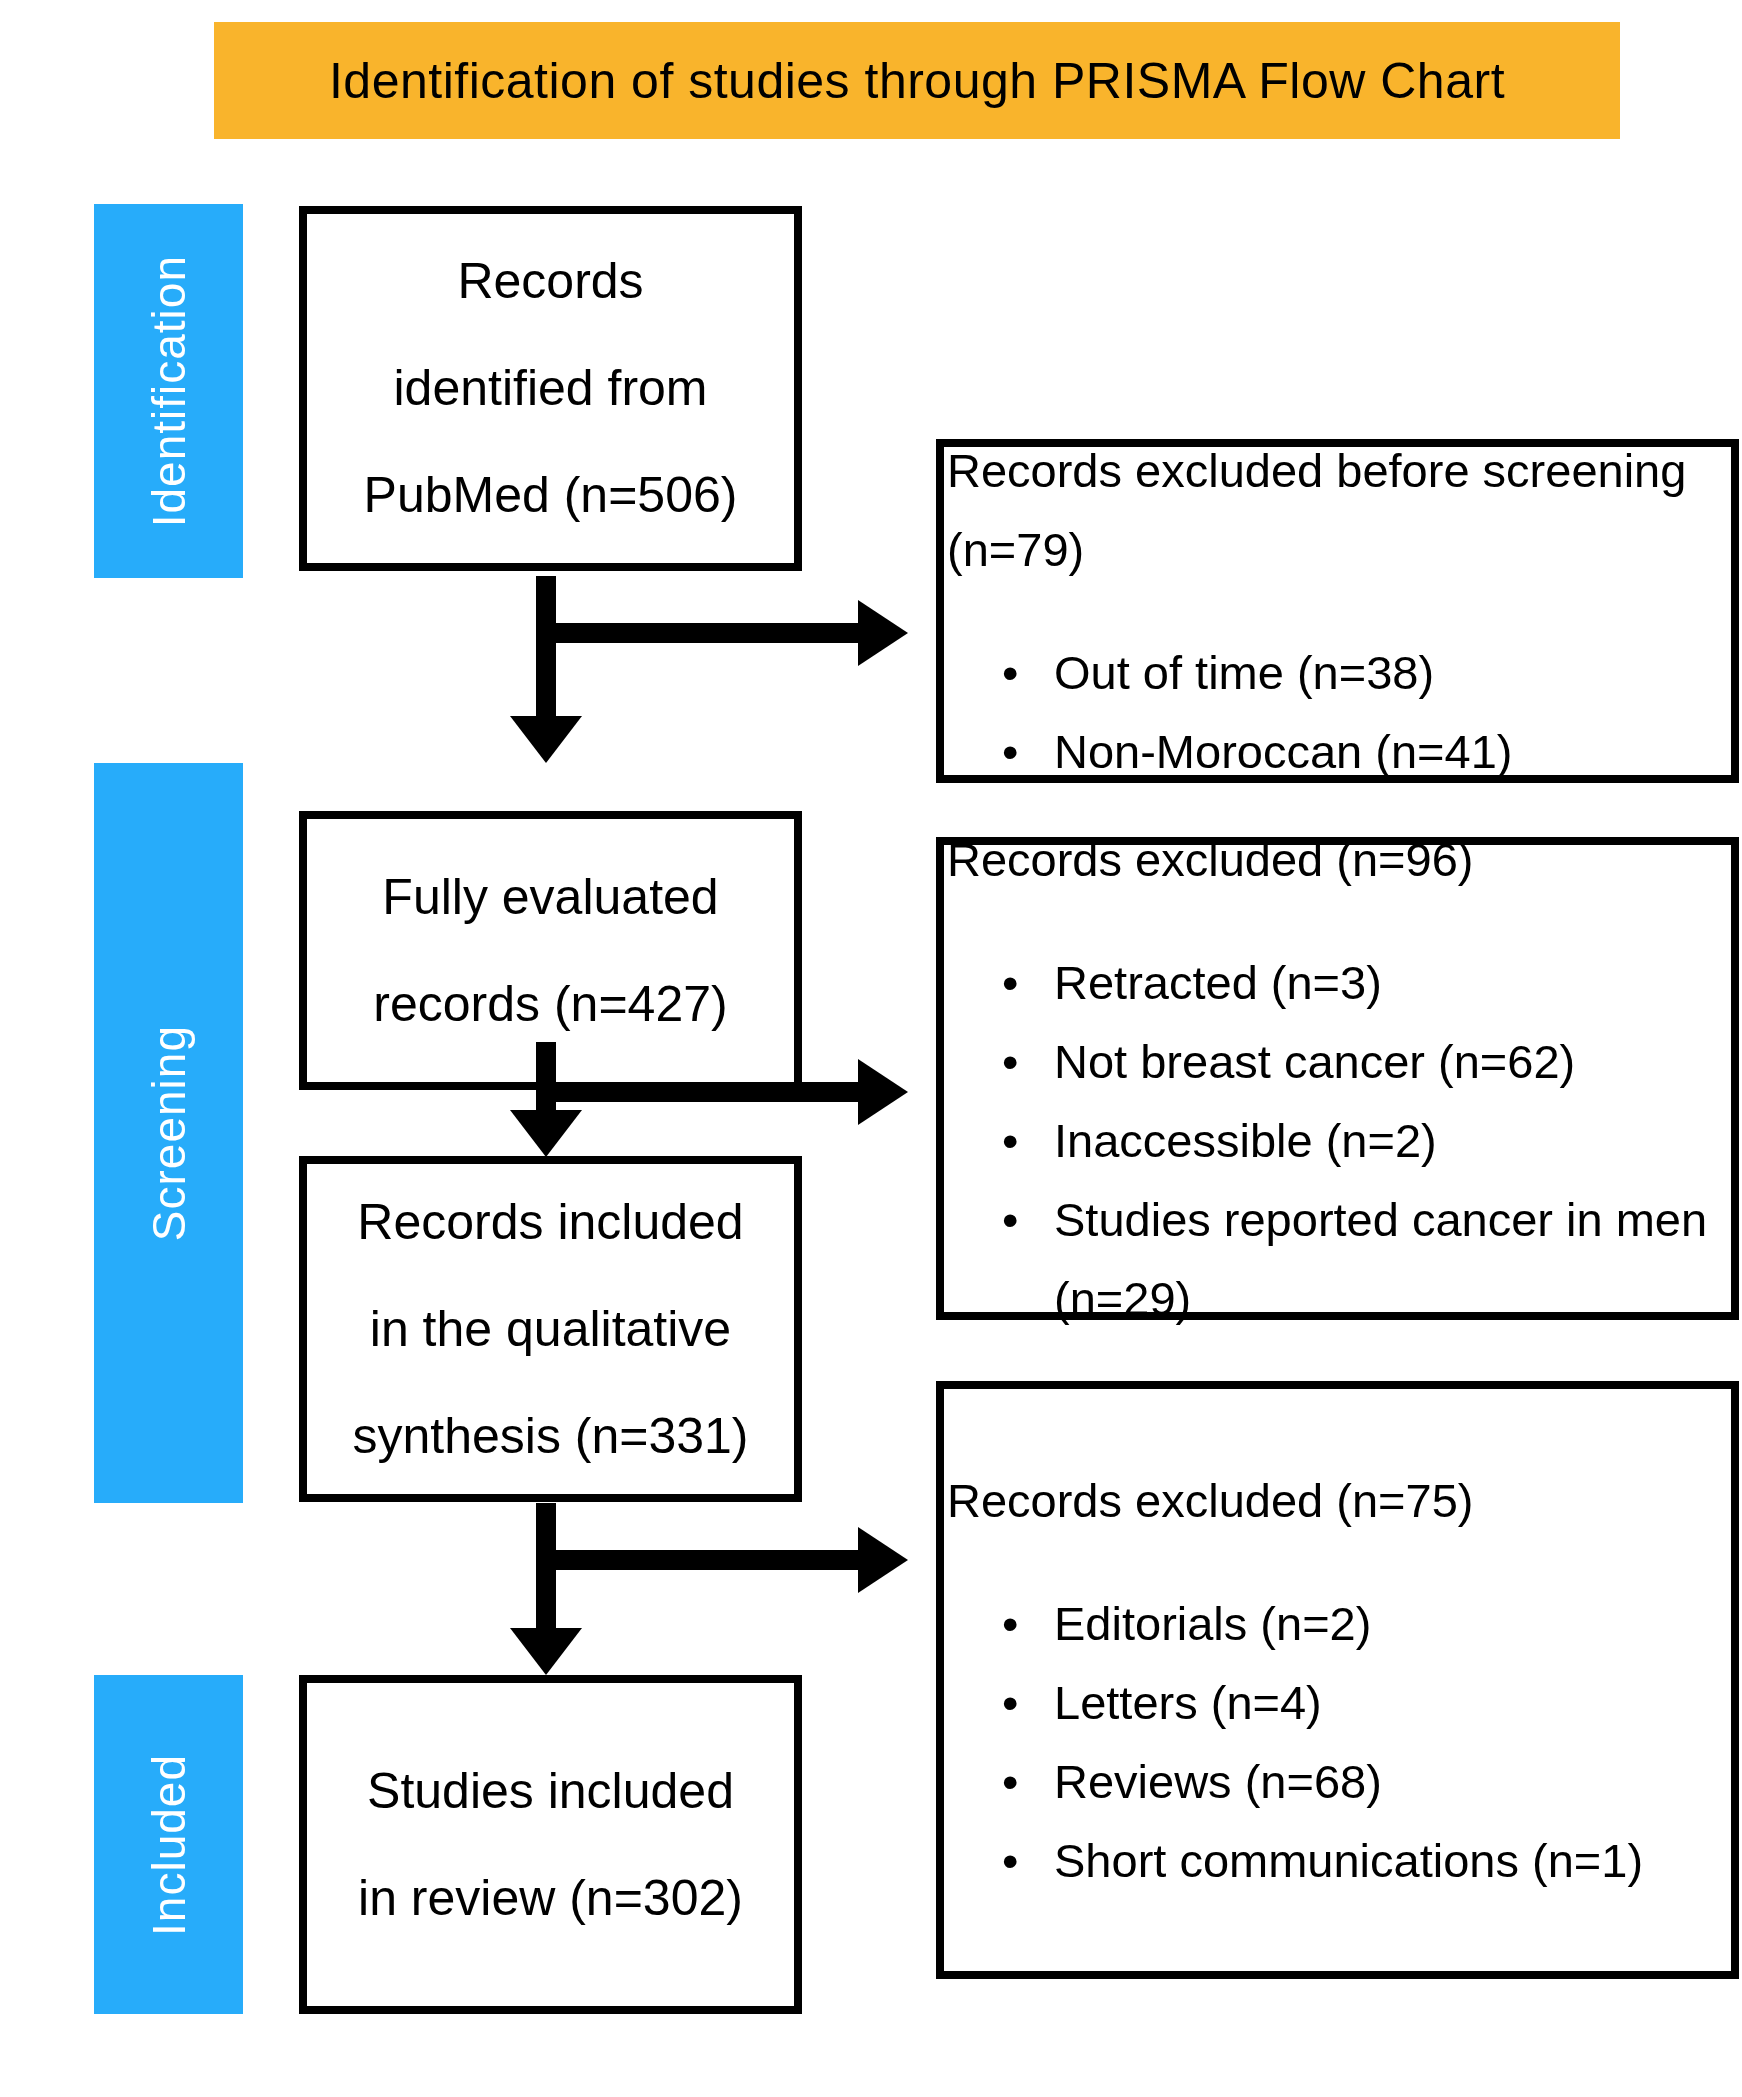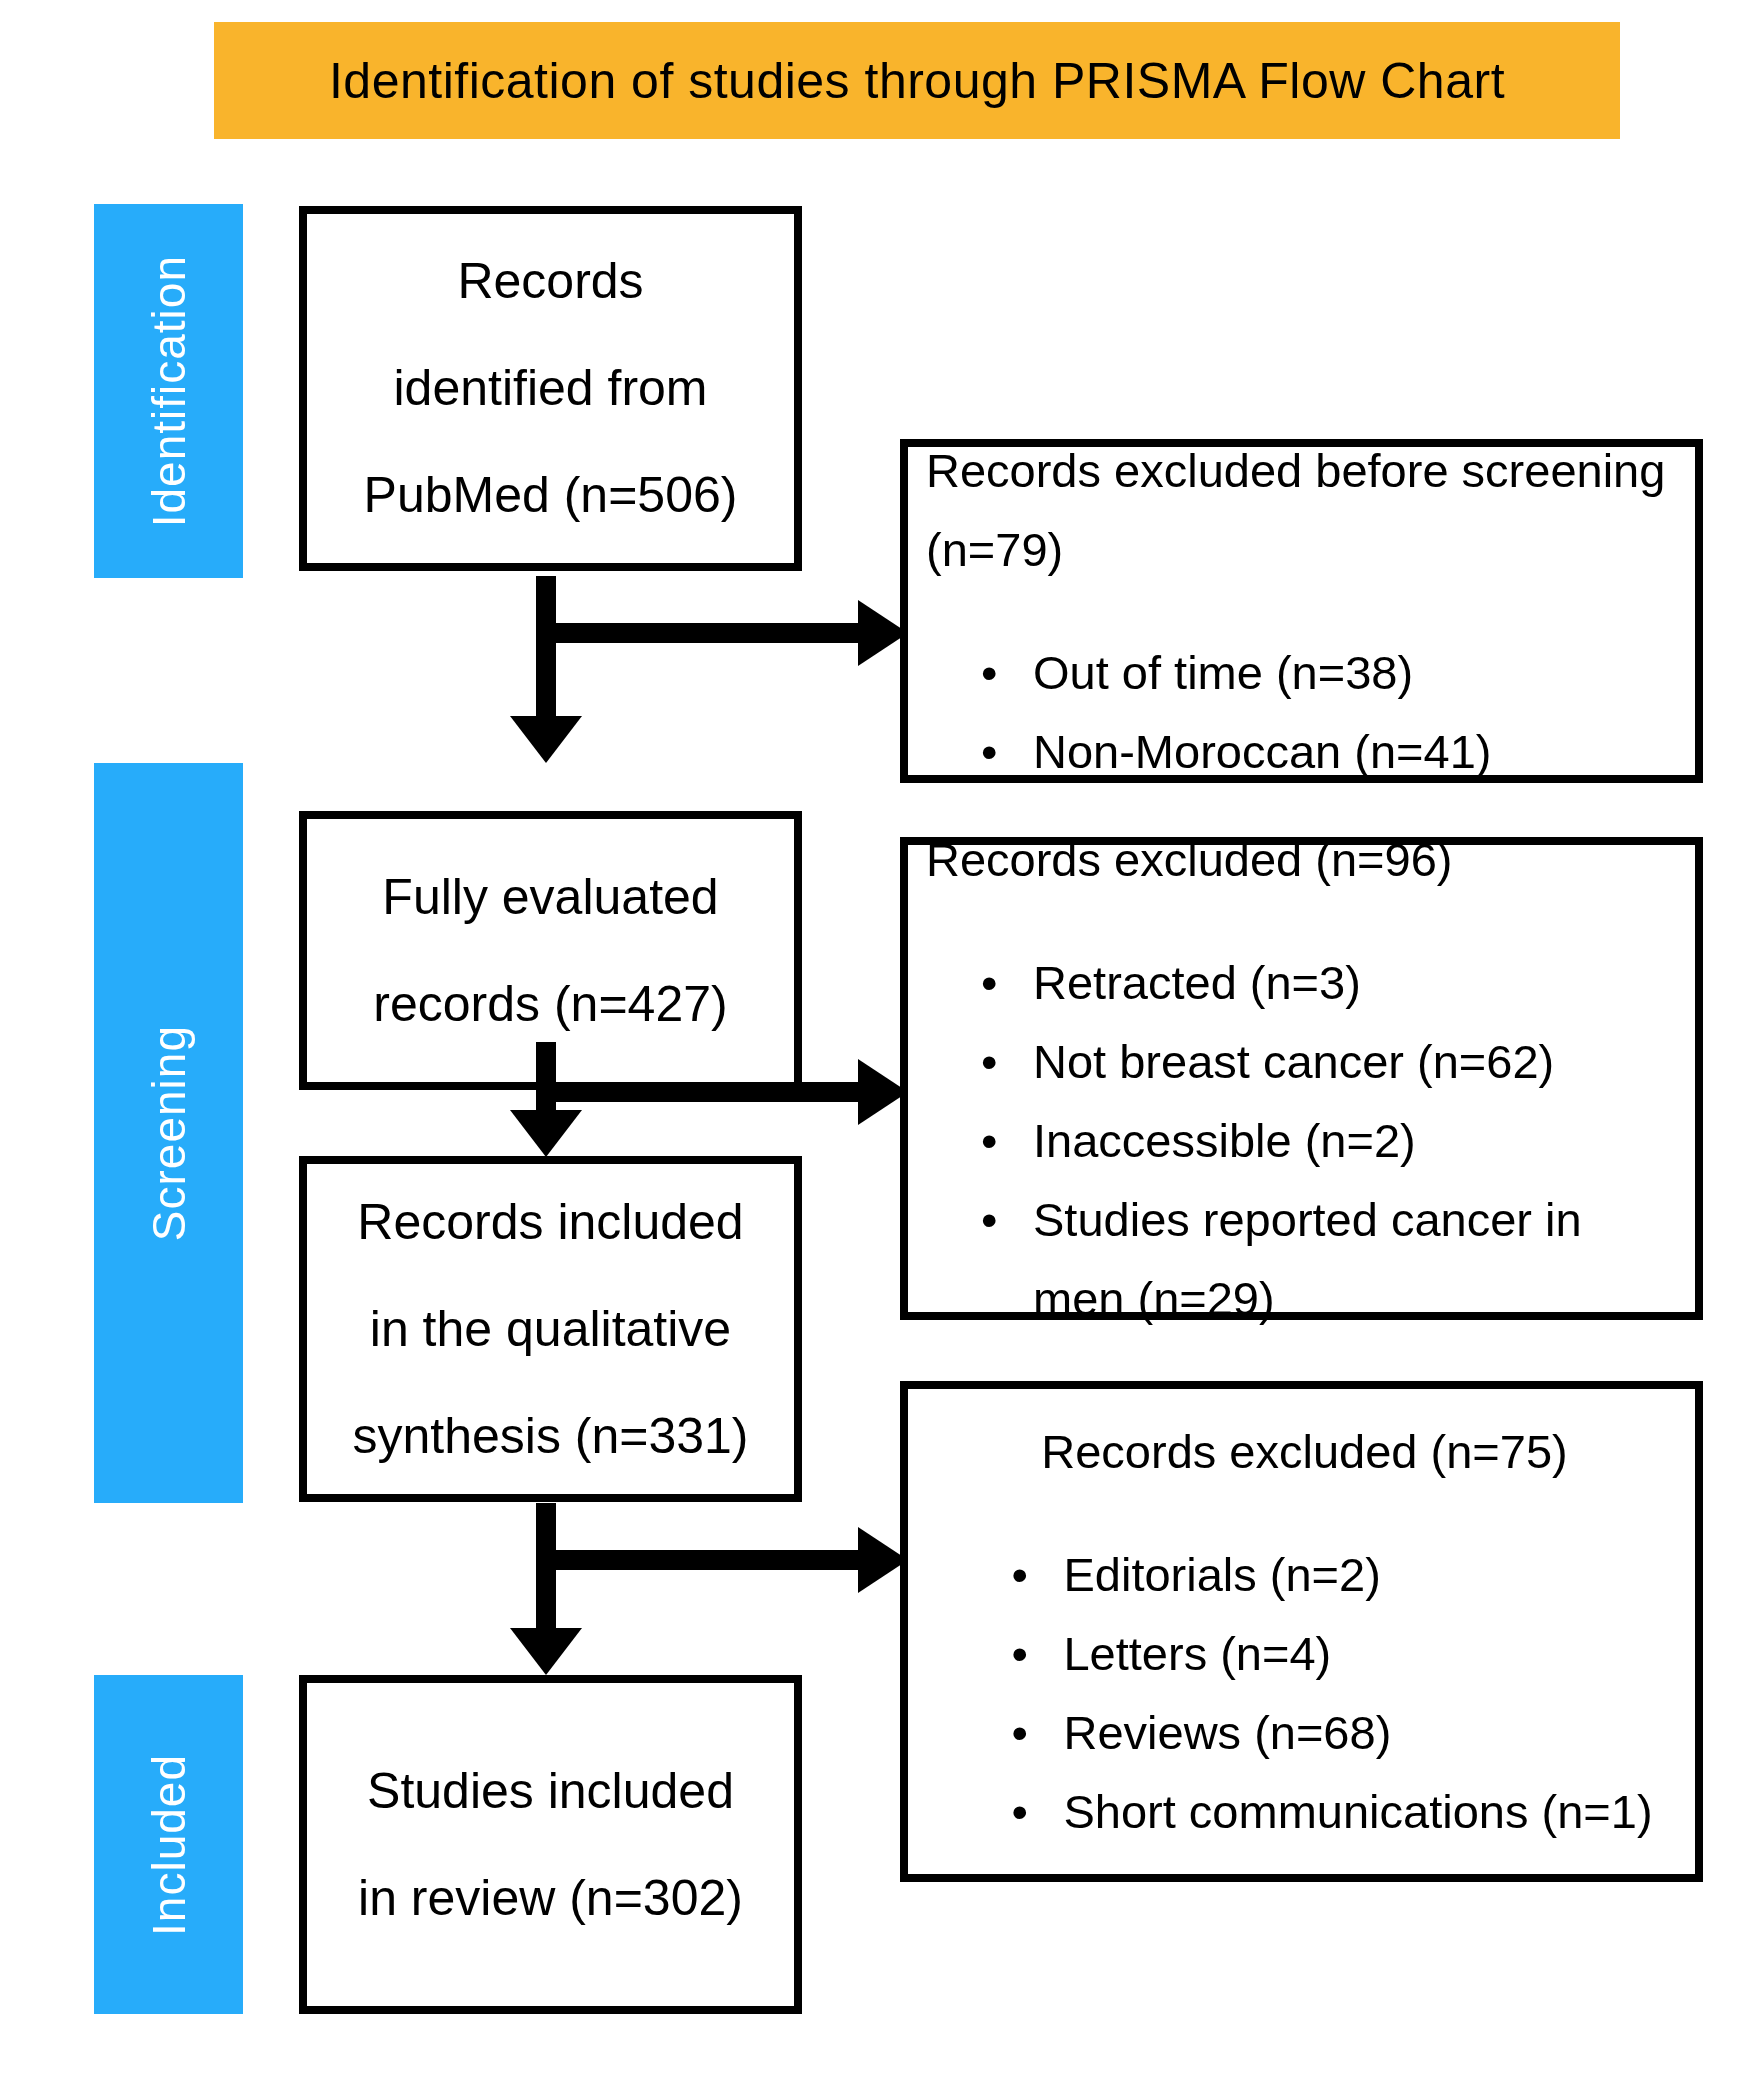--- a/index.html
+++ b/index.html
@@ -76,34 +76,34 @@
     white-space: nowrap;
   }
   #box-1 { top: 206px;  height: 365px; }
   #box-2 { top: 763px; height: 279px; margin-top: 48px; }
   #box-3 { top: 1156px; height: 346px; }
   #box-4 { top: 1675px; height: 339px; }
 
   
   .excl-box {
     position: absolute;
-    left: 900px;
+    left: 936px;
     width: 803px;
     border: 8px solid #000000;
     background: #ffffff;
     box-sizing: border-box;
     display: flex;
     flex-direction: column;
     justify-content: center;
-    padding: 0 12px 0 18px;
+    padding: 0 12px 0 3px;
     gap: 44px;
   }
   #excl-1 { top: 439px;  height: 344px; }
   #excl-2 { top: 837px; height: 483px; }
-  #excl-3 { top: 1381px; height: 501px; align-items: center; }
+  #excl-3 { top: 1381px; height: 598px; }
   .excl-heading {
     font-size: 47px;
     line-height: 79px;
   }
   .excl-list {
     list-style: none;
     margin: 0;
     padding: 0 0 0 55px;
   }
   .excl-item {

